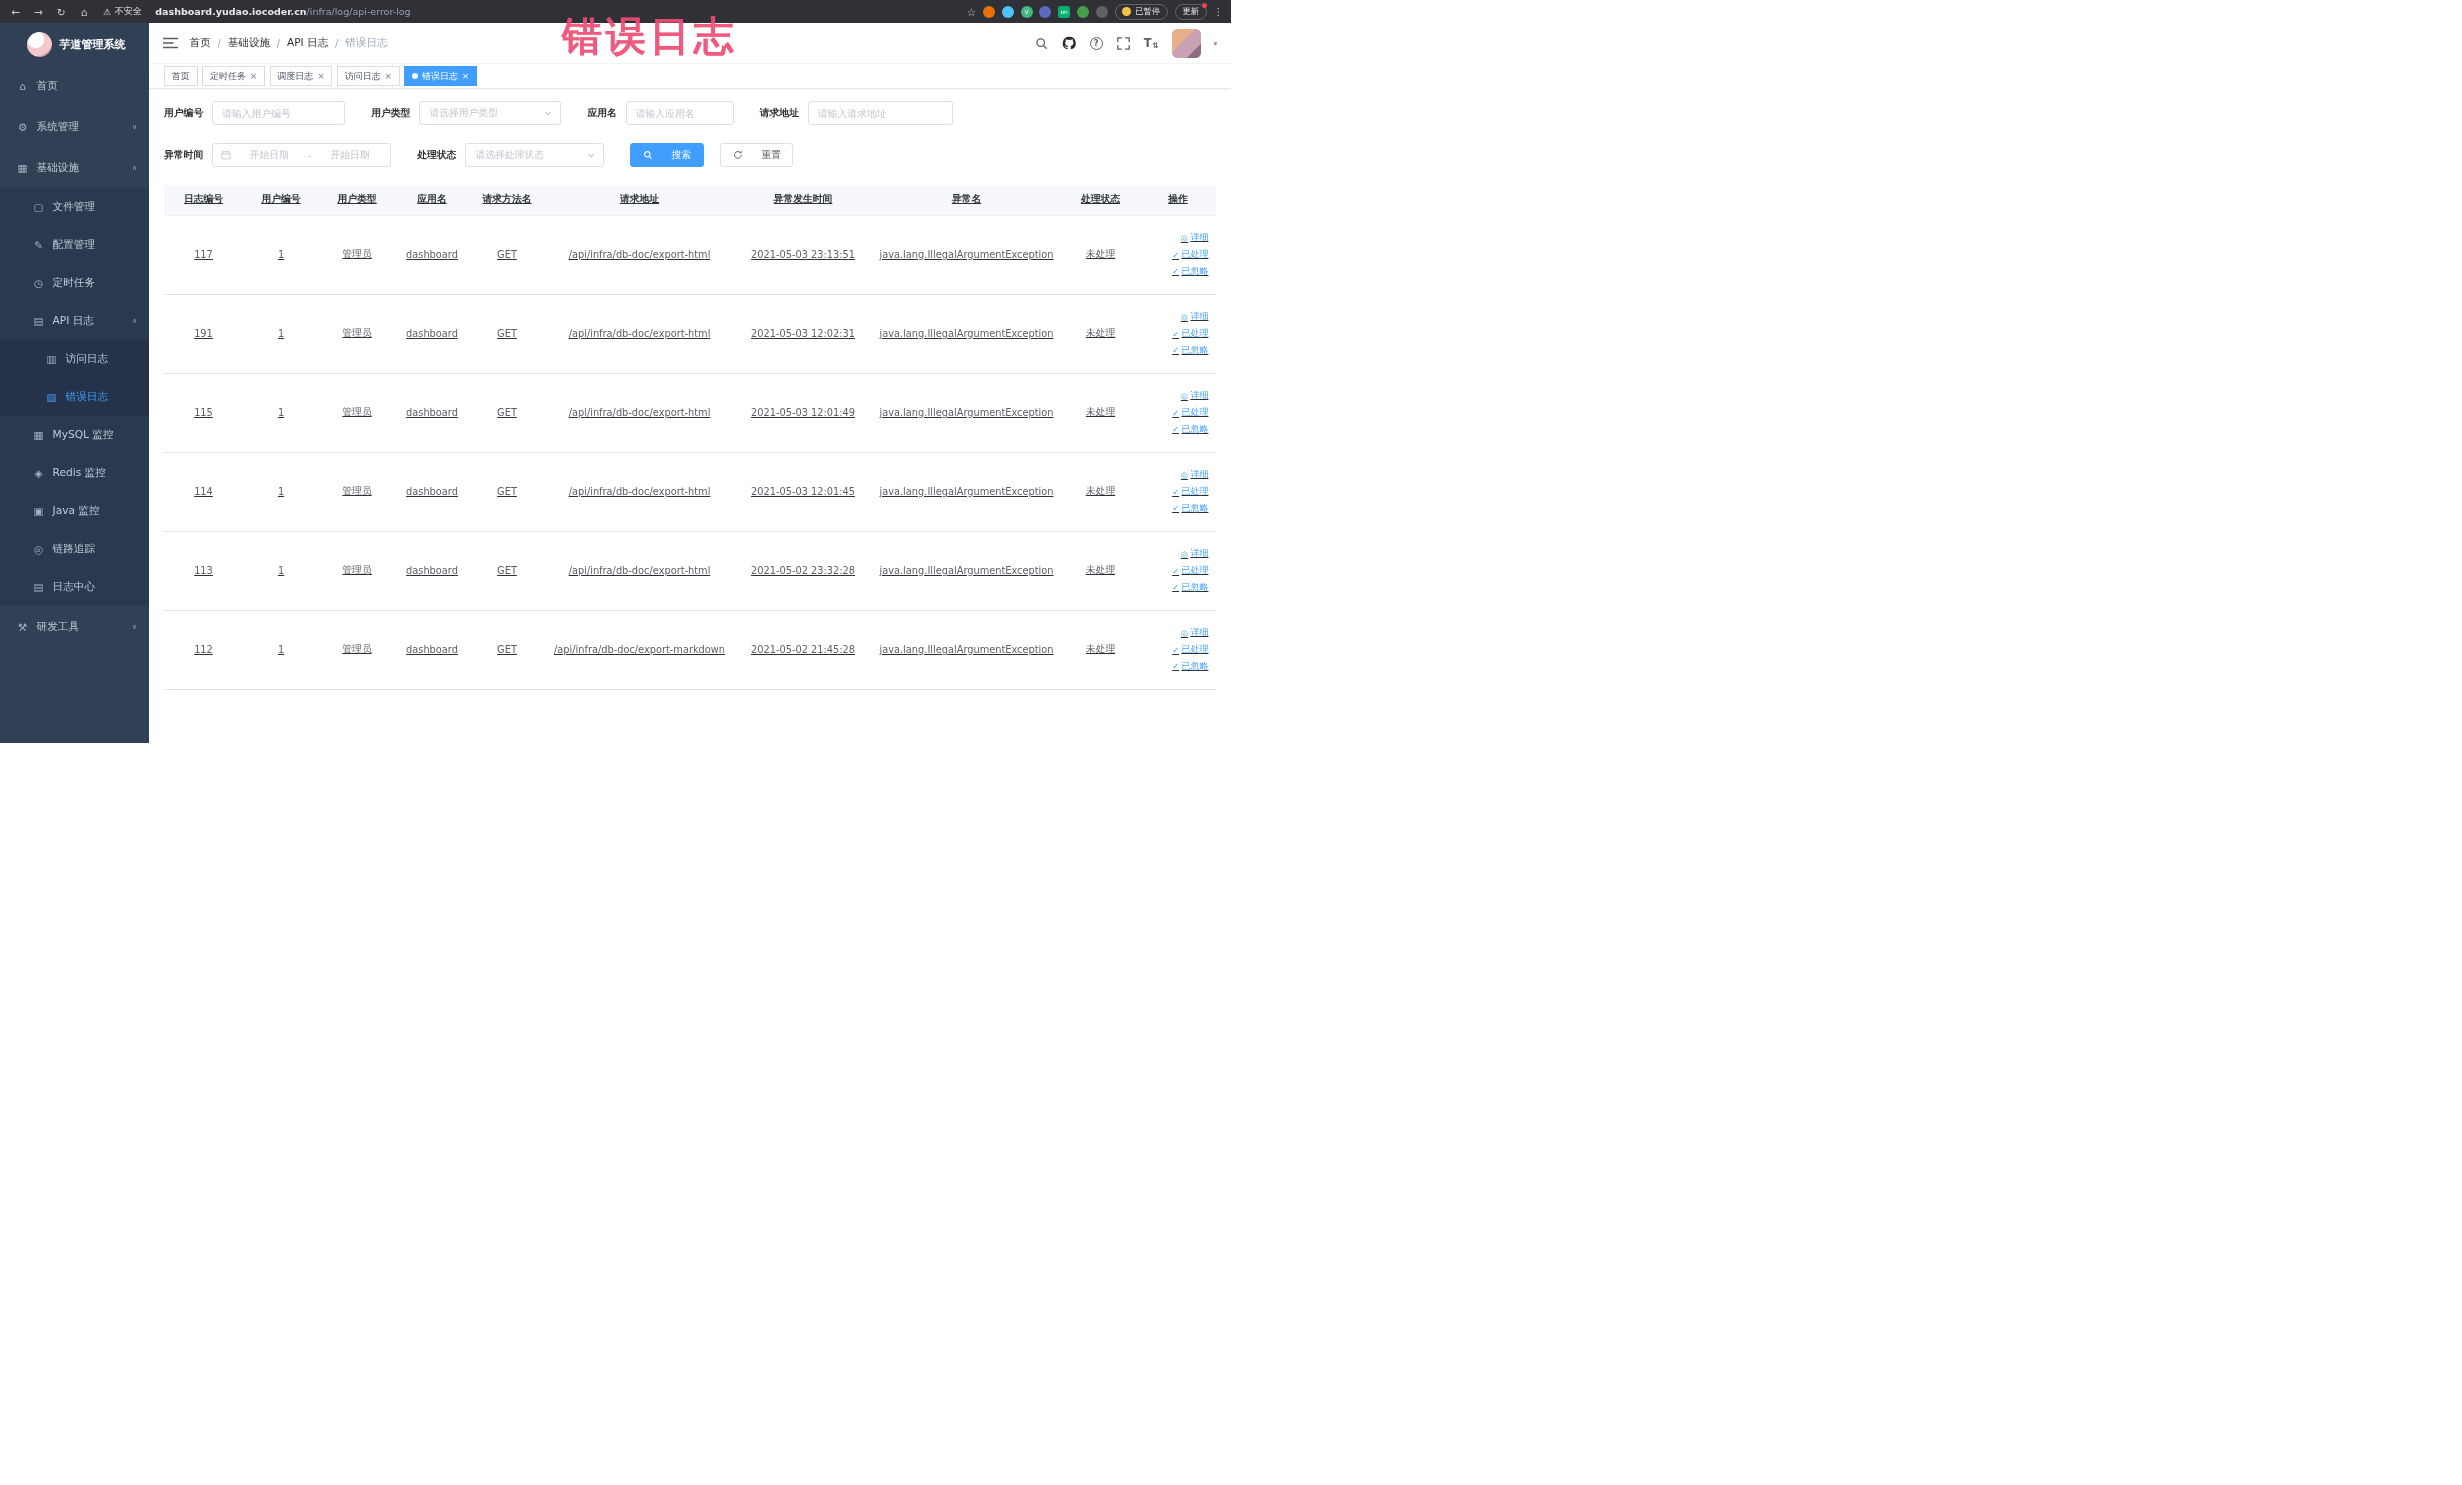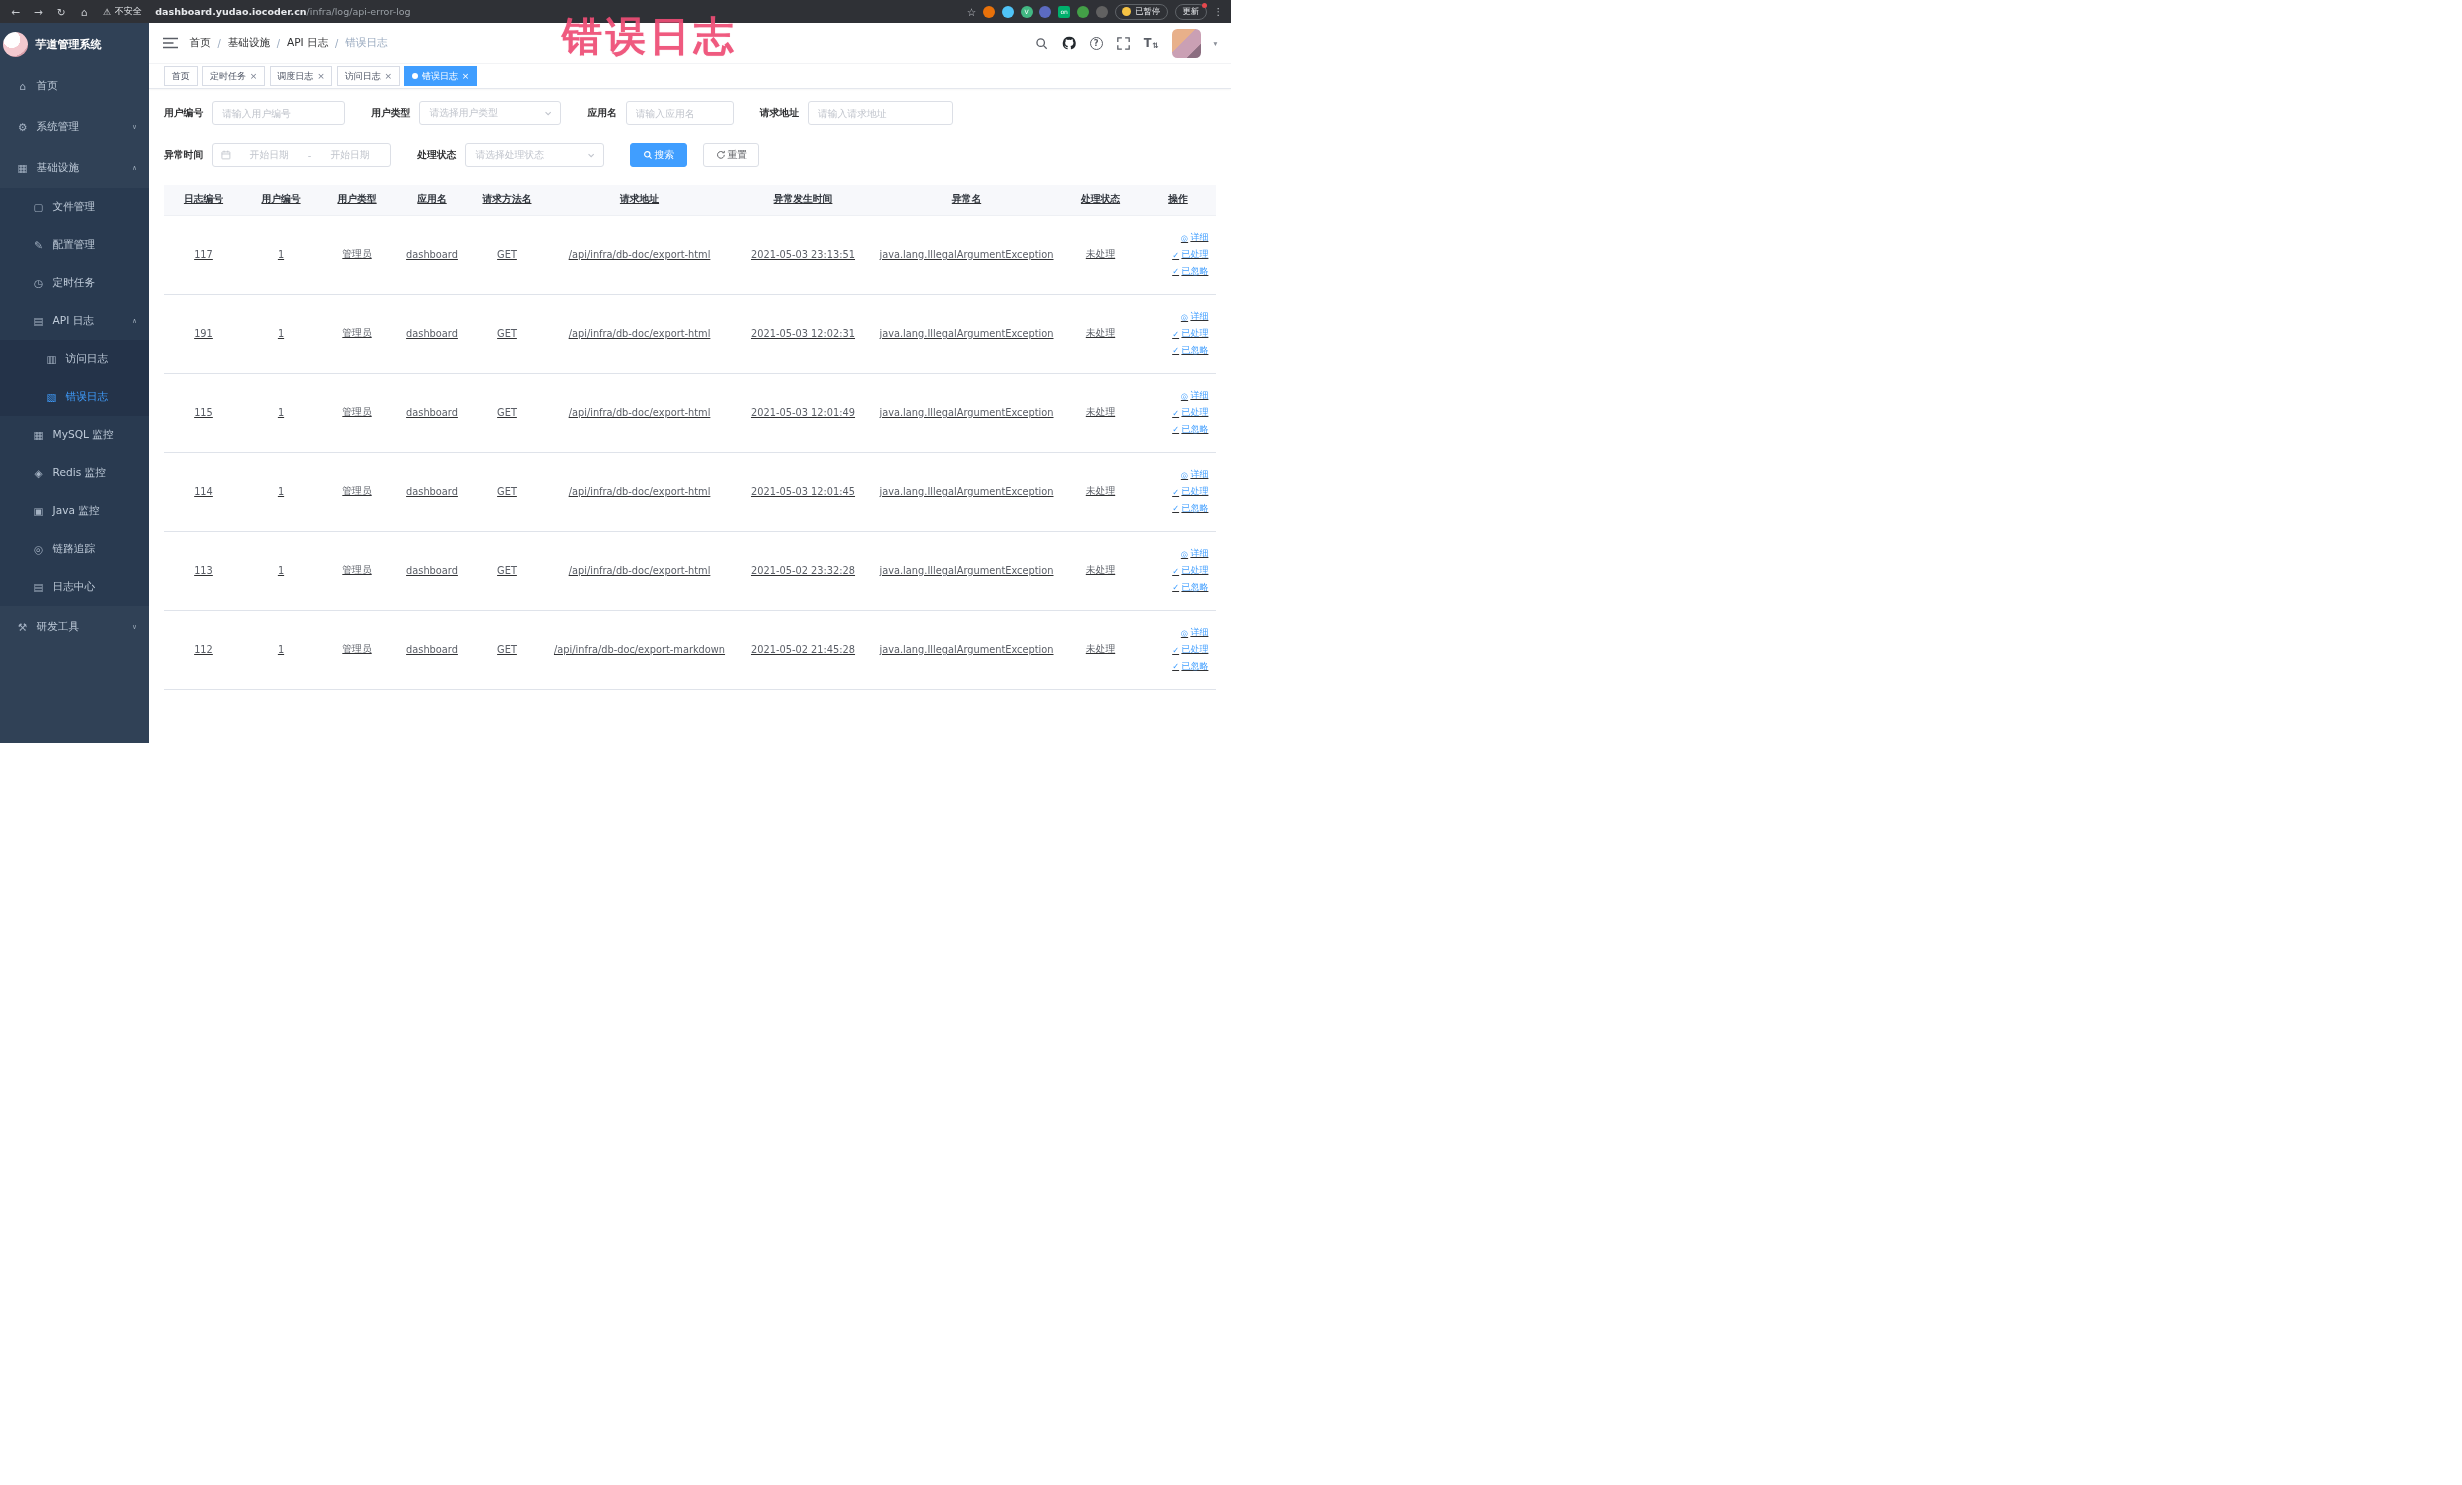--- a/index.html
+++ b/index.html
@@ -21,21 +21,21 @@
   .chip { border:0.8px solid #5f6368; border-radius:8.3px; padding:1.5px 6.8px; font-size:8.3px; color:#e8eaed; display:flex; gap:3.8px; align-items:center; white-space:nowrap; position:relative; }
   .smiley { width:9px; height:9px; border-radius:50%; background:#f6c344; display:inline-block; }
   .red-dot { position:absolute; top:-1.5px; right:-1.5px; width:5.3px; height:5.3px; border-radius:50%; background:#e5484d; }
   .kebab { color:#c6c9ce; font-size:9.8px; }
 
   
   .app { display:flex; height:721px; }
 
   
   .sidebar { width:149px; background:#304156; color:#bfcbd9; flex-shrink:0; display:flex; flex-direction:column; }
-  .logo-row { height:42px; display:flex; align-items:center; padding-left:3px; gap:7.6px; }
+  .logo-row { height:42px; display:flex; align-items:center; padding-left:27px; gap:7.6px; }
   .logo-img { width:25px; height:25px; border-radius:50%; background:radial-gradient(circle at 35% 30%, #ffffff 0 35%, #f3c9cf 36% 70%, #d9a0ab 71%); flex-shrink:0; }
   .logo-title { color:#fff; font-weight:700; font-size:11px; white-space:nowrap; }
   .menu { flex:1; overflow:hidden; }
   .mi { display:flex; align-items:center; cursor:pointer; white-space:nowrap; }
   .mi .ic { width:13px; margin-right:7.6px; font-size:10.6px; color:#a3b1c2; text-align:center; flex-shrink:0; }
   .mi .chev { margin-left:auto; margin-right:12px; font-size:6.8px; color:#9aa7b6; }
   .lv1 { height:41px; padding-left:16px; font-size:10.6px; }
   .lv2 { height:38px; padding-left:32px; font-size:10.6px; background:#293a50; }
   .lv3 { height:38px; padding-left:45px; font-size:10.6px; background:#243349; }
   .mi.active { color:#409eff; }
@@ -72,21 +72,21 @@
   .frow { display:flex; align-items:center; margin-bottom:18px; }
   .fitem { display:flex; align-items:center; margin-right:26px; }
   .flabel { font-weight:700; font-size:9.8px; color:#303133; margin-right:9px; white-space:nowrap; }
   .inp { height:24px; border:0.8px solid #dcdfe6; border-radius:3px; padding:0 9px; font-size:9.8px; color:#606266; font-family:inherit; outline:none; background:#fff; }
   .inp::placeholder { color:#c0c4cc; }
   .sel { height:24px; border:0.8px solid #dcdfe6; border-radius:3px; padding:0 7.6px 0 9px; display:flex; align-items:center; justify-content:space-between; color:#c0c4cc; font-size:9.8px; background:#fff; cursor:pointer; }
   .sel .sel-caret { color:#c0c4cc; }
   .daterange { width:179px; height:24px; border:0.8px solid #dcdfe6; border-radius:3px; display:flex; align-items:center; gap:6px; padding:0 7.6px; color:#c0c4cc; font-size:9.8px; background:#fff; cursor:pointer; }
   .daterange .dsep { flex:0 0 auto; }
   .daterange span.ph { flex:1; text-align:center; }
-  .btn { height:24px; border-radius:3px; font-size:9.8px; display:inline-flex; align-items:center; gap:2px; padding:0 11.4px; cursor:pointer; border:0.8px solid transparent; font-family:inherit; }
+  .btn { height:24px; border-radius:3px; font-size:9.8px; display:inline-flex; align-items:center; gap:19px; padding:0 11.4px; cursor:pointer; border:0.8px solid transparent; font-family:inherit; }
   .btn-primary { background:#409eff; color:#fff; border-color:#409eff; }
   .btn-plain { background:#fff; color:#606266; border-color:#dcdfe6; }
   .btn-warn { height:21px; background:#fdf6ec; color:#e6a23c; border-color:#f5dab1; font-size:9px; padding:0 8.3px; }
 
   .toolbar-row { display:flex; align-items:center; margin-bottom:10.6px; }
   .circ-btns { margin-left:auto; display:flex; gap:7.6px; margin-right:6px; }
   .circ { width:23px; height:23px; border-radius:50%; border:0.8px solid #dcdfe6; background:#fff; display:flex; align-items:center; justify-content:center; color:#606266; cursor:pointer; box-shadow:0 0.8px 2.3px rgba(0,0,0,.05); }
 
   
   table { width:100%; border-collapse:collapse; table-layout:fixed;text-decoration:underline; }

